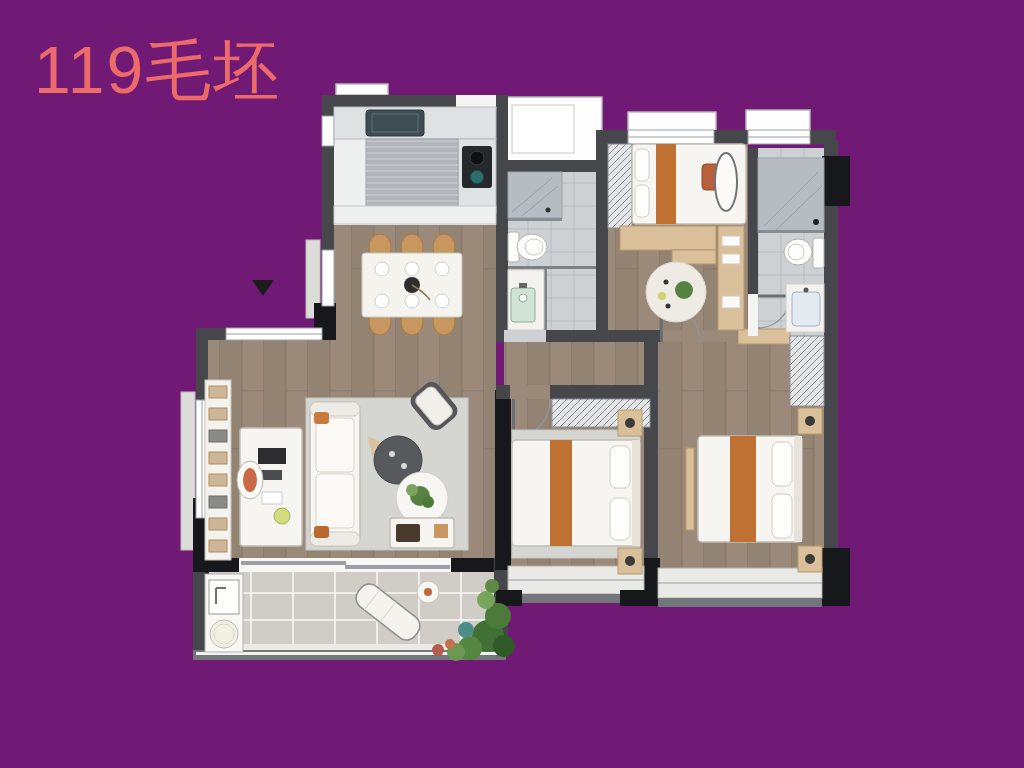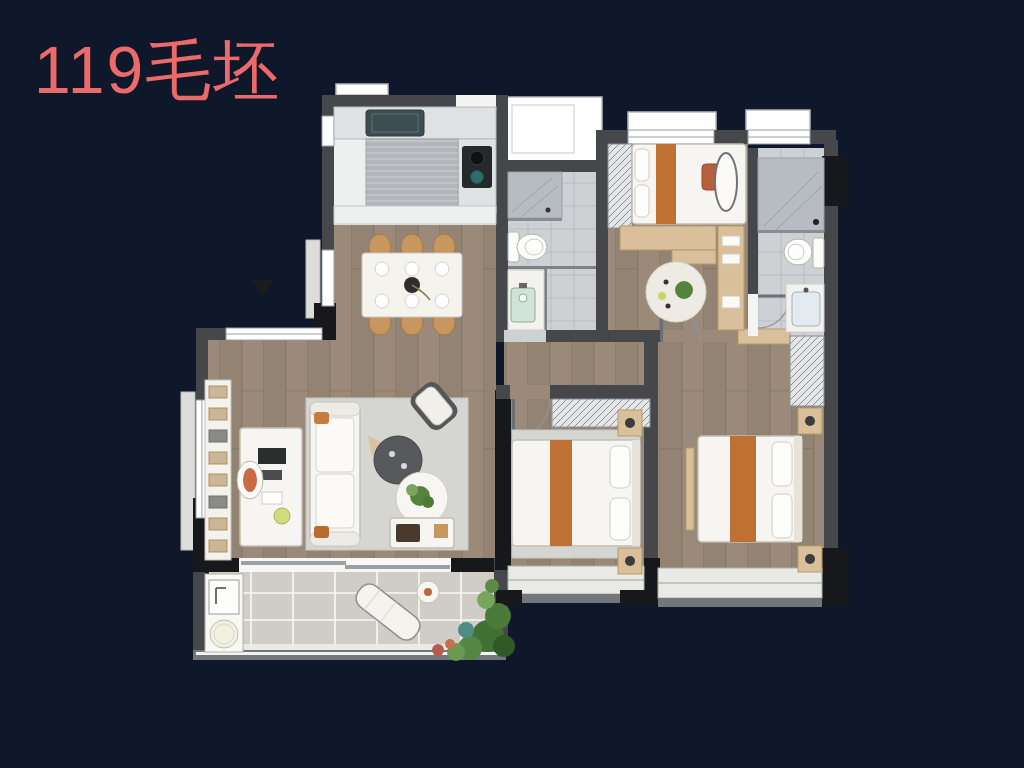--- a/index.html
+++ b/index.html
@@ -7,21 +7,21 @@
     --wood:#9b8a79; --cream:#ece7de; --tile:#cdd1d4; --tile_dark:#b6bcc2;
     --balcony_tile:#d0cdc6; --rug:#d5d5d1; --furniture_white:#f6f5f1;
     --furniture_border:#c2beb4; --counter:#dfe2e3; --counter_dark:#b2b6bb;
     --orange_runner:#bf7134; --chair_tan:#c8965f; --wardrobe:#e4e5e7;
     --plant:#55823f; --plant_light:#7ca45e; --teal:#2e6e6a;
     --window:#ffffff; --window_line:#9aa0a6;
   }
   html,body{margin:0;padding:0;}
   body{width:1024px;height:768px;background:#ffffff;overflow:hidden;
        font-family:"Liberation Sans","DejaVu Sans",sans-serif;}
-  .stage{position:relative;width:1024px;height:768px;background:#0f172a;}
+  .stage{position:relative;width:1024px;height:768px;background:#701a75;}
   .plan-title{position:absolute;left:34px;top:34px;font-size:66px;font-weight:400;
        letter-spacing:2px;color:var(--title_red);line-height:1.1;user-select:none;}
   svg{position:absolute;left:0;top:0;}
   .wall{fill:var(--wall);}
   .blk{fill:var(--wall_black);}
   .win{fill:var(--window);stroke:var(--window_line);stroke-width:1;}
   .wline{stroke:var(--window_line);stroke-width:1;}
   .fw{fill:var(--furniture_white);stroke:var(--furniture_border);stroke-width:1.5;}
   .tan{fill:var(--chair_tan);stroke:#a87b45;stroke-width:1;}
   .dresser{fill:#d9c09a;stroke:#b79a6d;stroke-width:1;}

